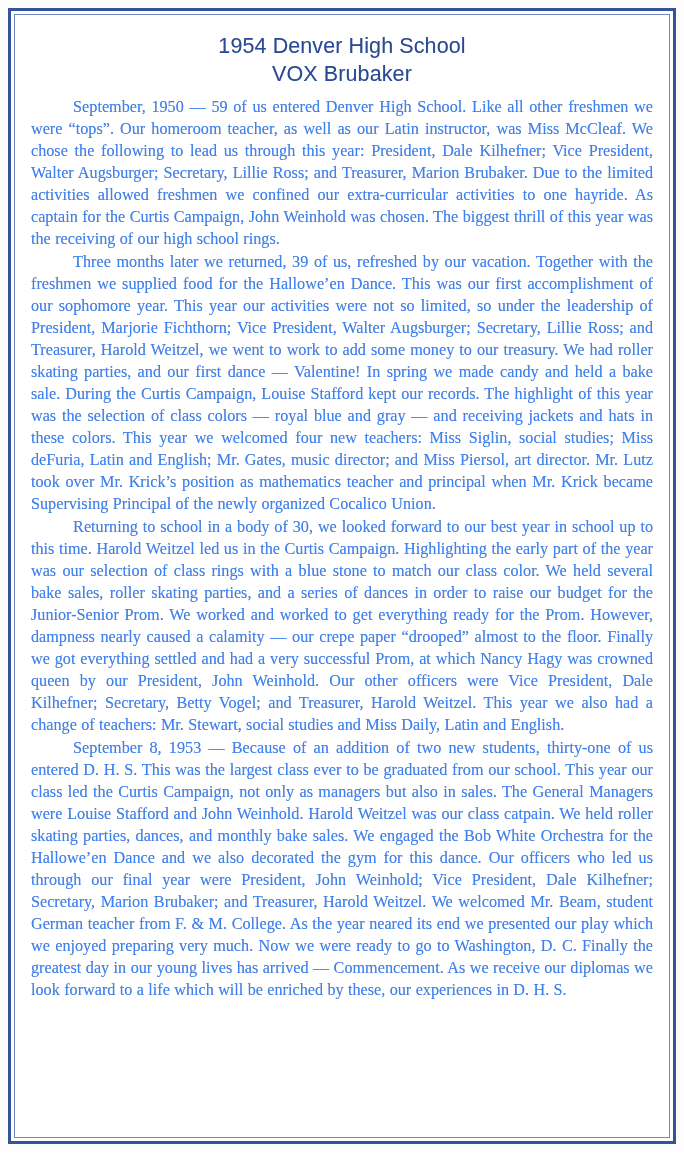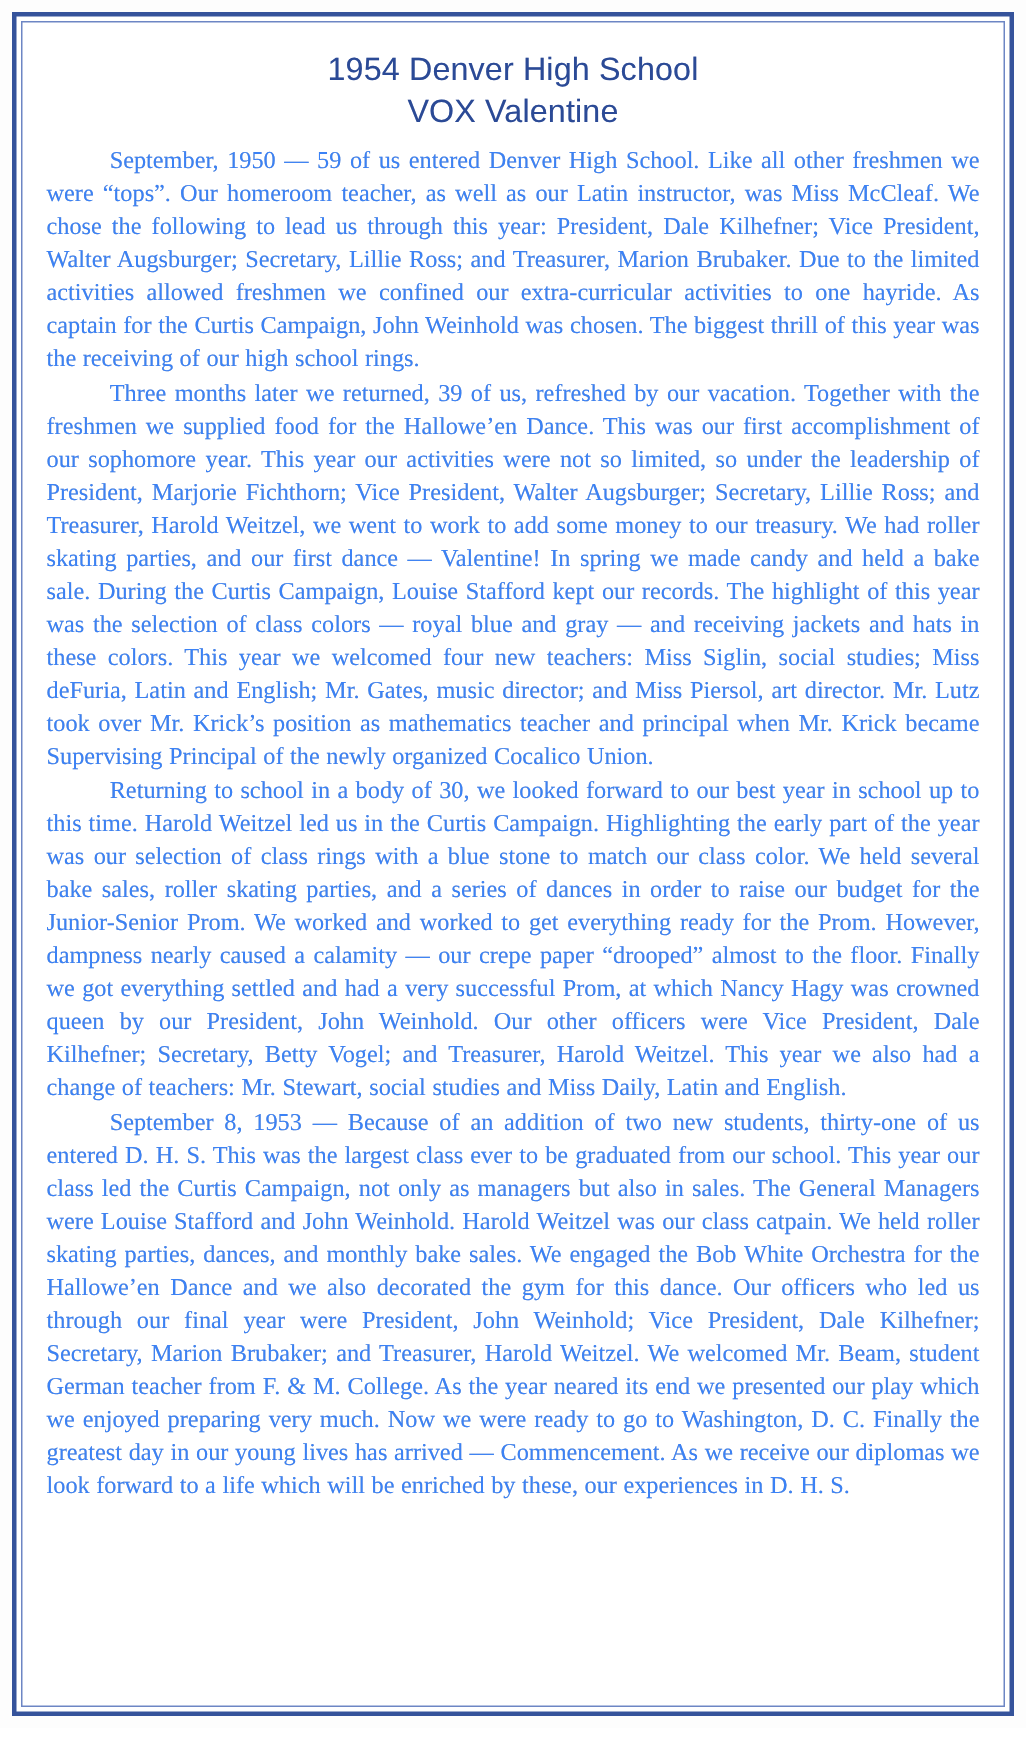--- a/index.html
+++ b/index.html
@@ -96,21 +96,21 @@
 <div id="page">
   <div class="paper"></div>
 
   <div class="frame-outer">
     <div class="frame-inner"></div>
 
     <div class="content">
 
       <div class="title-block">
         <div class="title-line">1954 Denver High School</div>
-        <div class="title-line">VOX Valentine</div>
+        <div class="title-line">VOX Brubaker</div>
       </div>
 
       <div class="body-text">
         <p>September, 1950 — 59 of us entered Denver High School.  Like all other freshmen we were “tops”.  Our homeroom teacher, as well as our Latin instructor, was Miss McCleaf.  We chose the following to lead us through this year: President, Dale Kilhefner; Vice President, Walter Augsburger; Secretary, Lillie Ross; and Treasurer, Marion Brubaker.  Due to the limited activities allowed freshmen we confined our extra-curricular activities to one hayride.  As captain for the Curtis Campaign, John Weinhold was chosen.  The biggest thrill of this year was the receiving of our high school rings.</p>
         <p>Three months later we returned, 39 of us, refreshed by our vacation.  Together with the freshmen we supplied food for the Hallowe’en Dance.  This was our first accomplishment of our sophomore year.  This year our activities were not so limited, so under the leadership of President, Marjorie Fichthorn; Vice President, Walter Augsburger; Secretary, Lillie Ross; and Treasurer, Harold Weitzel, we went to work to add some money to our treasury.  We had roller skating parties, and our first dance — Valentine!  In spring we made candy and held a bake sale.  During the Curtis Campaign, Louise Stafford kept our records.  The highlight of this year was the selection of class colors — royal blue and gray — and receiving jackets and hats in these colors.  This year we welcomed four new teachers: Miss Siglin, social studies; Miss deFuria, Latin and English; Mr. Gates, music director; and Miss Piersol, art director.  Mr. Lutz took over Mr. Krick’s position as mathematics teacher and principal when Mr. Krick became Supervising Principal of the newly organized Cocalico Union.</p>
         <p>Returning to school in a body of 30, we looked forward to our best year in school up to this time.  Harold Weitzel led us in the Curtis Campaign.  Highlighting the early part of the year was our selection of class rings with a blue stone to match our class color.  We held several bake sales, roller skating parties, and a series of dances in order to raise our budget for the Junior-Senior Prom.  We worked and worked to get everything ready for the Prom.  However, dampness nearly caused a calamity — our crepe paper “drooped” almost to the floor.  Finally we got everything settled and had a very successful Prom, at which Nancy Hagy was crowned queen by our President, John Weinhold.  Our other officers were Vice President, Dale Kilhefner; Secretary, Betty Vogel; and Treasurer, Harold Weitzel.  This year we also had a change of teachers: Mr. Stewart, social studies and Miss Daily, Latin and English.</p>
         <p>September 8, 1953 — Because of an addition of two new students, thirty-one of us entered D. H. S.  This was the largest class ever to be graduated from our school.  This year our class led the Curtis Campaign, not only as managers but also in sales.  The General Managers were Louise Stafford and John Weinhold.  Harold Weitzel was our class catpain.  We held roller skating parties, dances, and monthly bake sales.  We engaged the Bob White Orchestra for the Hallowe’en Dance and we also decorated the gym for this dance.  Our officers who led us through our final year were President, John Weinhold; Vice President, Dale Kilhefner; Secretary, Marion Brubaker; and Treasurer, Harold Weitzel.  We welcomed Mr. Beam, student German teacher from F. &amp; M. College.  As the year neared its end we presented our play which we enjoyed preparing very much.  Now we were ready to go to Washington, D. C.  Finally the greatest day in our young lives has arrived — Commencement.  As we receive our diplomas we look forward to a life which will be enriched by these, our experiences in D. H. S.</p>
       </div>
 
     </div>

